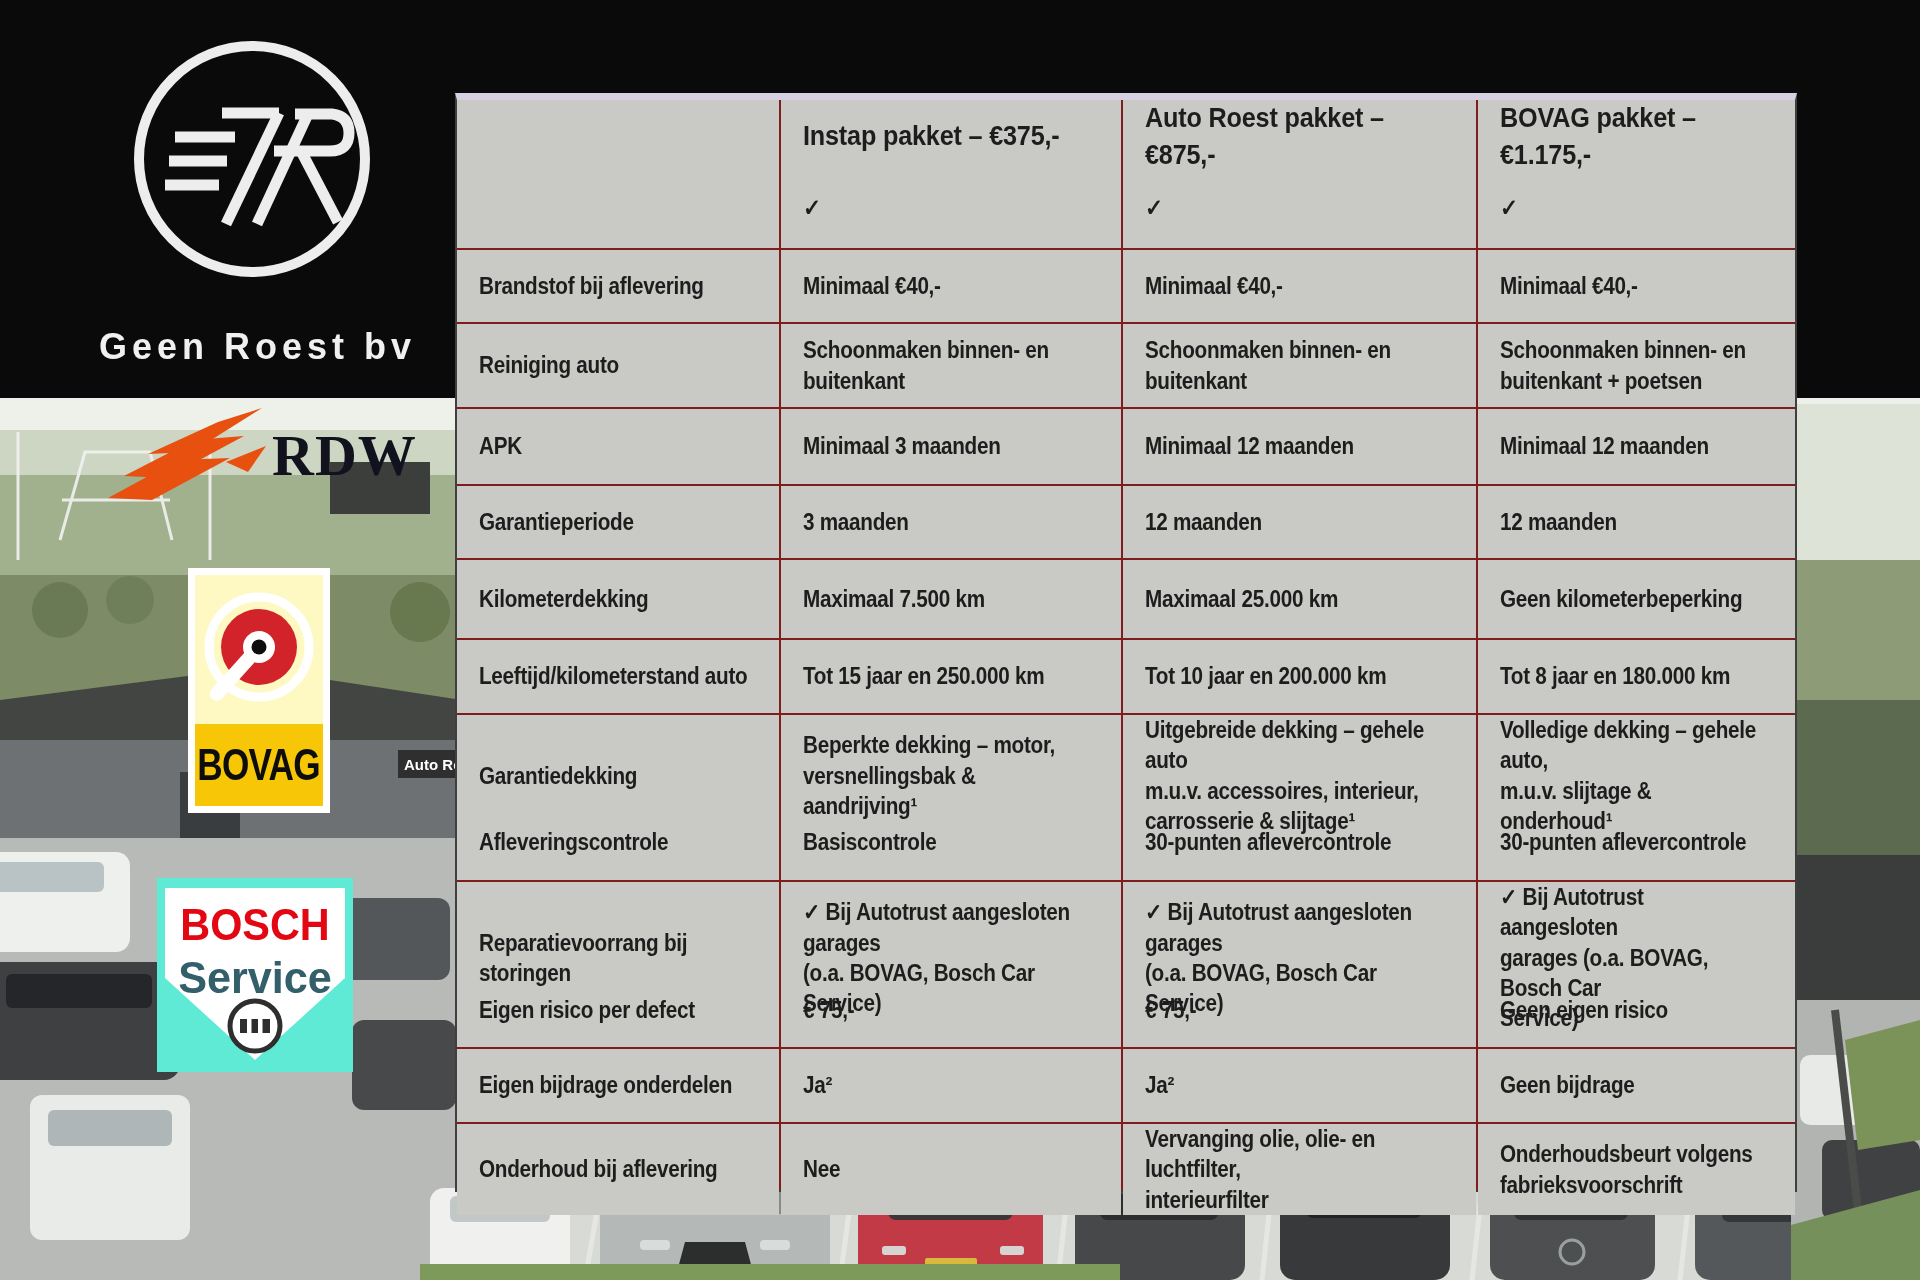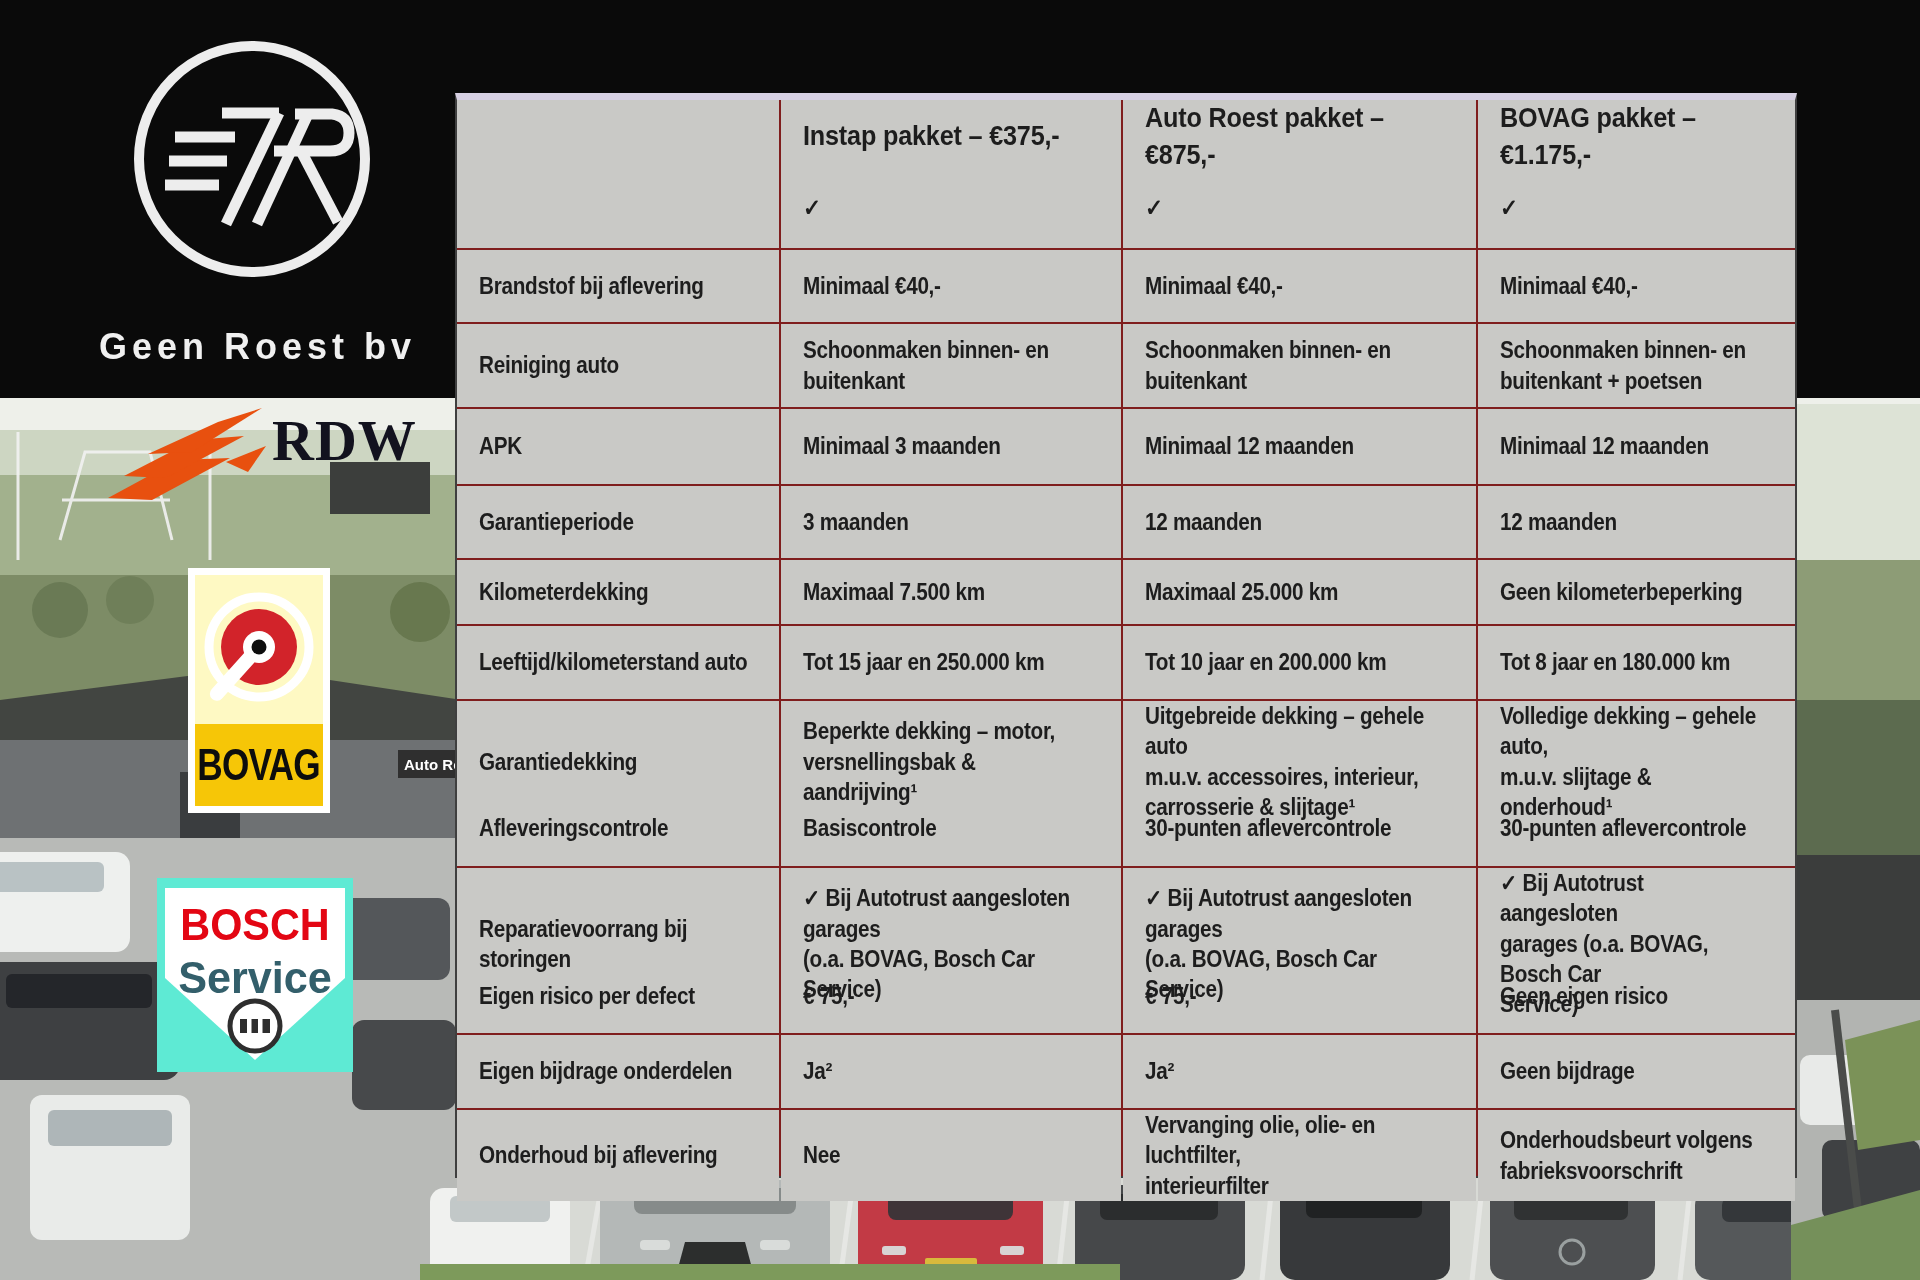--- a/index.html
+++ b/index.html
@@ -9,21 +9,21 @@
   .band{position:absolute;left:0;top:0;width:1920px;height:398px;background:#0a0a0a;z-index:1;}
 
   
   .logo-mark{position:absolute;left:127px;top:34px;z-index:2;}
   .company{position:absolute;left:30px;top:326px;width:455px;z-index:2;text-align:center;
            color:#f0f0f0;font-size:36px;font-weight:bold;letter-spacing:5px;white-space:nowrap;}
 
   
   .rdw{position:absolute;left:108px;top:406px;z-index:2;width:300px;height:100px;}
   .rdw-wing{position:absolute;left:0;top:0;}
-  .rdw-text{position:absolute;left:164px;top:1px;font-family:"Liberation Serif",serif;
+  .rdw-text{position:absolute;left:164px;top:16px;font-family:"Liberation Serif",serif;
             font-weight:bold;font-size:58px;color:#12121e;letter-spacing:1px;}
 
   
   .bovag{position:absolute;left:188px;top:568px;width:142px;height:245px;z-index:2;
          border:7px solid #ffffff;box-sizing:border-box;background:#fef9c3;}
   .bovag-yellow{position:absolute;left:0;bottom:0;width:100%;height:82px;background:#f6c607;
                 display:flex;align-items:center;justify-content:center;}
   .bovag-word{font-weight:bold;font-size:44px;color:#0d0d0d;transform:scaleX(.8);letter-spacing:-1px;}
 
   
@@ -278,21 +278,21 @@
           <span class="tx">3 maanden</span>
         </div>
       <div class="cell">
           <span class="tx">12 maanden</span>
         </div>
       <div class="cell">
           <span class="tx">12 maanden</span>
         </div>
     </div>
 
-    <div class="trow" style="height:64px">
+    <div class="trow" style="height:78px">
       <div class="cell label">
           <span class="tx">Kilometerdekking</span>
         </div>
       <div class="cell">
           <span class="tx">Maximaal 7.500 km</span>
         </div>
       <div class="cell">
           <span class="tx">Maximaal 25.000 km</span>
         </div>
       <div class="cell">

